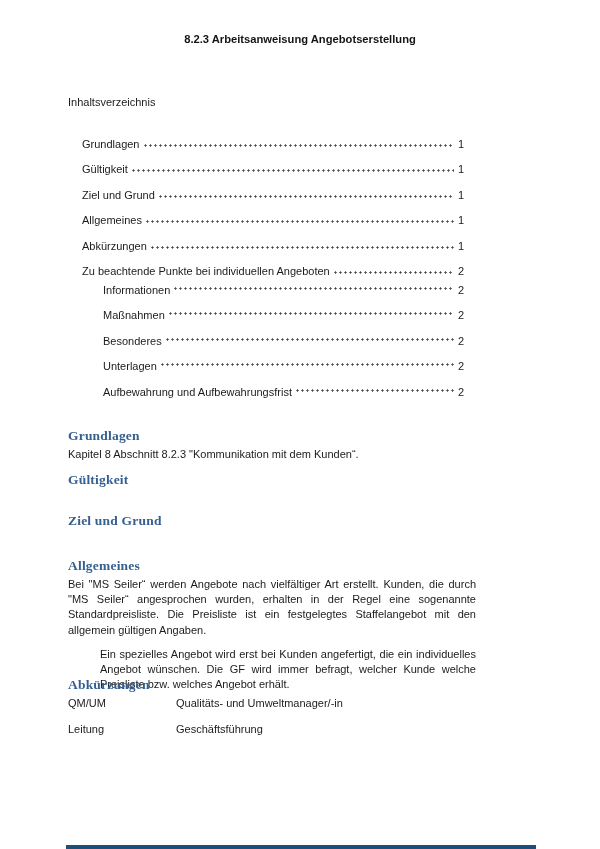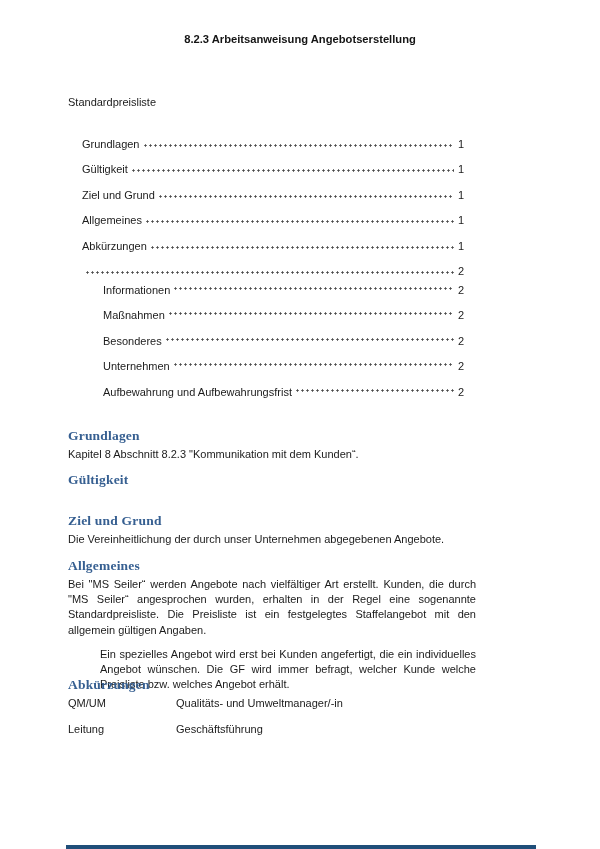--- a/index.html
+++ b/index.html
@@ -76,21 +76,21 @@
     background:#1F4E79;
   }
 </style>
 </head>
 <body>
 
 <div class="page">
 
   <div class="doc-title">8.2.3 Arbeitsanweisung Angebotserstellung</div>
 
-  <div class="toc-heading">Standardpreisliste</div>
+  <div class="toc-heading">Inhaltsverzeichnis</div>
 
   <div class="toc">
     <div class="toc-row lvl1">
       <span class="toc-label">Grundlagen</span>
       <span class="toc-dots"></span>
       <span class="toc-page">1</span>
     </div>
     <div class="toc-row lvl1">
       <span class="toc-label">Gültigkeit</span>
       <span class="toc-dots"></span>
@@ -105,40 +105,41 @@
       <span class="toc-label">Allgemeines</span>
       <span class="toc-dots"></span>
       <span class="toc-page">1</span>
     </div>
     <div class="toc-row lvl1">
       <span class="toc-label">Abkürzungen</span>
       <span class="toc-dots"></span>
       <span class="toc-page">1</span>
     </div>
     <div class="toc-row lvl1">
+      <span class="toc-label">Zu beachtende Punkte bei individuellen Angeboten</span>
       <span class="toc-dots"></span>
       <span class="toc-page">2</span>
     </div>
     <div class="toc-row lvl2">
       <span class="toc-label">Informationen</span>
       <span class="toc-dots"></span>
       <span class="toc-page">2</span>
     </div>
     <div class="toc-row lvl2">
       <span class="toc-label">Maßnahmen</span>
       <span class="toc-dots"></span>
       <span class="toc-page">2</span>
     </div>
     <div class="toc-row lvl2">
       <span class="toc-label">Besonderes</span>
       <span class="toc-dots"></span>
       <span class="toc-page">2</span>
     </div>
     <div class="toc-row lvl2">
-      <span class="toc-label">Unternehmen</span>
+      <span class="toc-label">Unterlagen</span>
       <span class="toc-dots"></span>
       <span class="toc-page">2</span>
     </div>
     <div class="toc-row lvl2">
       <span class="toc-label">Aufbewahrung und Aufbewahrungsfrist</span>
       <span class="toc-dots"></span>
       <span class="toc-page">2</span>
     </div>
   </div>
 
@@ -146,21 +147,20 @@
     <h2>Grundlagen</h2>
     <p>Kapitel 8 Abschnitt 8.2.3 "Kommunikation mit dem Kunden“.</p>
   </div>
 
   <div class="section sec-gueltigkeit">
     <h2>Gültigkeit</h2>
   </div>
 
   <div class="section sec-ziel">
     <h2>Ziel und Grund</h2>
-    <p>Die Vereinheitlichung der durch unser Unternehmen abgegebenen Angebote.</p>
   </div>
 
   <div class="section sec-allgemeines">
     <h2>Allgemeines</h2>
     <p class="just">Bei "MS Seiler“ werden Angebote nach vielfältiger Art erstellt. Kunden, die durch "MS Seiler“ ange­sprochen wurden, erhalten in der Regel eine sogenannte Standardpreisliste. Die Preisliste ist ein festgelegtes Staffelangebot mit den allgemein gültigen Angaben.</p>
     <p class="just">Ein spezielles Angebot wird erst bei Kunden angefertigt, die ein individuelles Angebot wünschen. Die GF wird immer befragt, welcher Kunde welche Preisliste bzw. welches Angebot erhält.</p>
   </div>
 
   <div class="section sec-abkuerzungen">
     <h2>Abkürzungen</h2>

